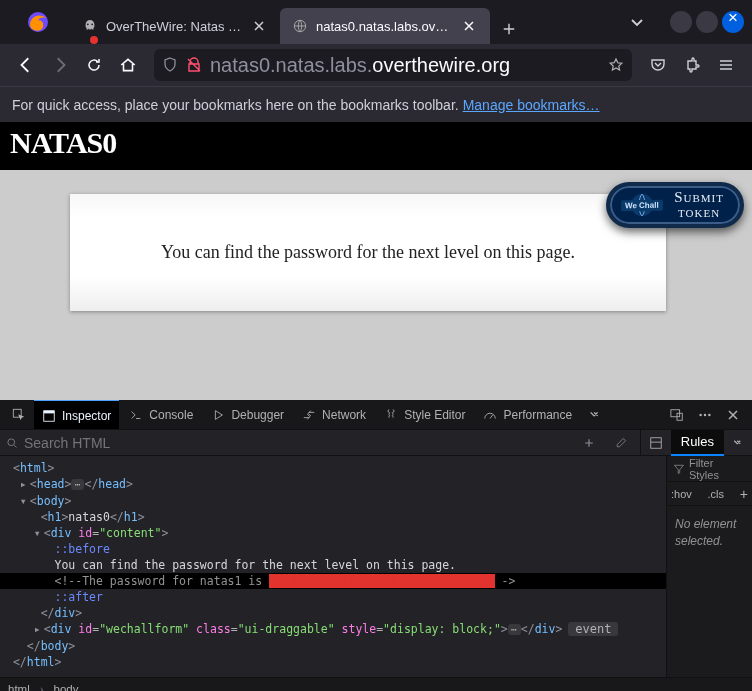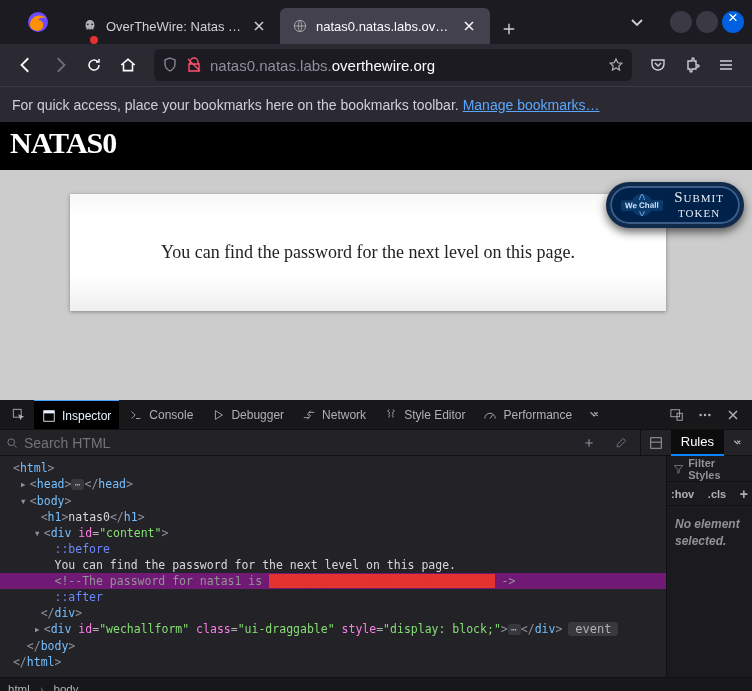--- a/index.html
+++ b/index.html
@@ -53,21 +53,21 @@
     display:flex; align-items:center; gap:2px; padding:0 10px;
   }
   .tbtn { width:32px;height:32px;display:flex;align-items:center;justify-content:center;color:#cfcfd8;border-radius:4px;}
   .tbtn.disabled{color:#6f6e77;}
   .urlbar {
     flex:1; height:32px; background:#1c1b22; border-radius:6px; margin:0 8px;
     display:flex; align-items:center; padding:0 8px; gap:8px;
   }
   .url-ico{width:16px;height:16px;display:flex;align-items:center;justify-content:center;color:#8f8f9d;}
   .url-ico.red svg path{stroke:#ff4f6e;}
-  .url-text { flex:1; color:#8f8f9d; font-size:15px; white-space:nowrap; overflow:hidden;}
+  .url-text { flex:1; color:#8f8f9d; font-size:20px; white-space:nowrap; overflow:hidden;}
   .url-text .host-em{color:#fbfbfe;}
 
   
   .bookmarksbar {
     height:36px; background:#2b2a33; border-top:1px solid #3a3944;
     display:flex; align-items:center; padding:0 12px; color:#cfcfd8; font-size:14px; gap:4px;
   }
   .bookmarksbar a { color:#5ba7ff; text-decoration:underline;}
 
   
@@ -138,24 +138,24 @@
   .tag-angle{color:#8f8f9d;}
   .tag-name{color:#75bfff;}
   .attr-name{color:#ff7de9;}
   .attr-eq{color:#b1b1b3;}
   .attr-val{color:#86de74;}
   .pseudo{color:#6b89ff;}
   .text-node{color:#d7d7db;}
   .comment-c{color:#939395;}
   .event-badge{background:#38383d; color:#b1b1b3; border-radius:3px; padding:0 7px; font-size:12px; margin-left:6px;}
   .dots-badge{background:#38383d;color:#b1b1b3;border-radius:3px;padding:0 3px;font-size:10px;letter-spacing:1px;}
-  .line.selected{ background:#701a75; color:#fff;}
+  .line.selected{ background:#000000; color:#fff;}
   .redact{ background:#e2332f; color:#e2332f; padding:0 2px;}
 
-  .sidepanel{ width:86px; background:#1b1b1d; border-left:1px solid #111; display:flex; flex-direction:column;font-weight:bold;}
+  .sidepanel{ width:86px; background:#1b1b1d; border-left:1px solid #111; display:flex; flex-direction:column;}
   .filter-row{ height:26px; border-bottom:1px solid #111; display:flex; align-items:center; padding:0 6px; gap:4px; color:#929295;}
   .filter-row svg{width:12px;height:12px;}
   .filter-row span{font-size:11px;}
   .hov-row{ height:24px; border-bottom:1px solid #111; display:flex; align-items:center; justify-content:space-between; padding:0 4px; color:#b1b1b3; font-size:11px;}
   .no-sel{ padding:10px 8px; color:#929295; font-style:italic; font-size:12px; line-height:1.4;}
 
   .crumbs{ height:22px; background:#18181a; border-top:1px solid #111; display:flex; align-items:center; padding:0 8px; gap:10px; font-size:11.5px; color:#b1b1b3;}
   .crumbs .sep{color:#6f6e77;}
 
   

